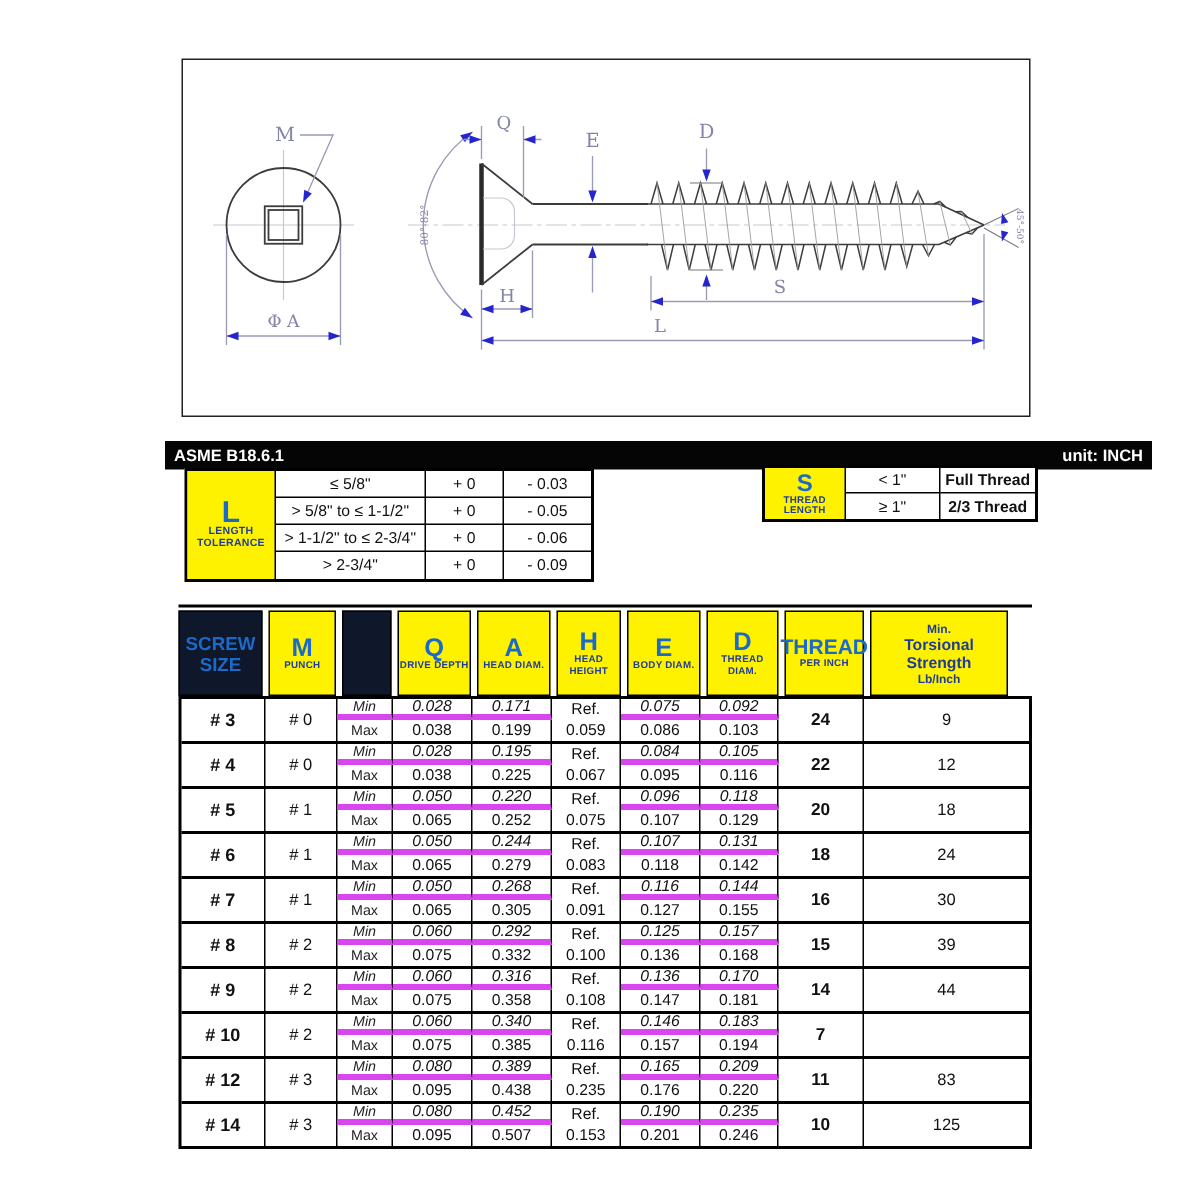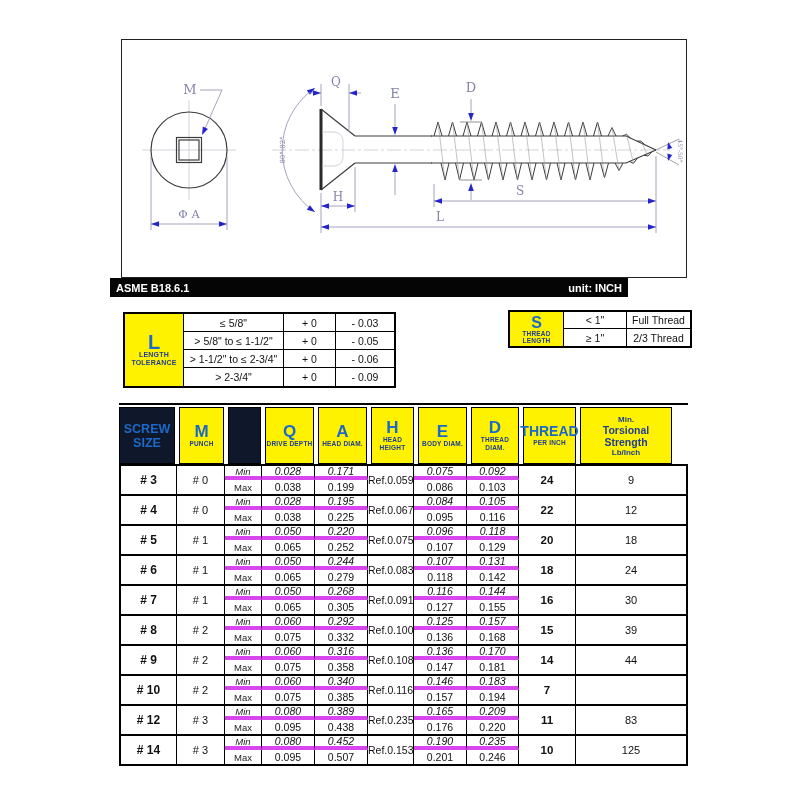--- a/index.html
+++ b/index.html
@@ -11,41 +11,41 @@
   #drawing-panel{left:121px;top:39px;width:566px;height:239px;border:1.5px solid #222;
                  box-sizing:border-box;background:#fff;}
   #drawing-panel svg{display:block;}
   .cadlabel{font-family:"DejaVu Serif",serif;fill:#8484a8;}
   .dim{stroke:#9a9ab5;stroke-width:0.9;fill:none;}
   .geo{stroke:#3c3c3c;stroke-width:1.2;fill:none;}
   .cl{stroke:#c7c7d2;stroke-width:0.8;fill:none;}
   .arw{fill:#2525cf;stroke:none;}
 
   
-  #title-bar{left:110px;top:278px;width:518px;height:19px;background:#050505;color:#fff;
+  #title-bar{left:110px;top:294px;width:658px;height:19px;background:#050505;color:#fff;
              display:flex;align-items:center;justify-content:space-between;
              padding:0 6px;box-sizing:border-box;font-size:11px;font-weight:bold;}
 
   
   .mini{display:grid;border:2px solid #000;background:#fff;box-sizing:border-box;}
   .mini .cell{display:flex;align-items:center;justify-content:center;box-sizing:border-box;
               font-size:10.5px;color:#111;}
   .mini .br{border-right:1.5px solid #000;}
   .mini .bb{border-bottom:1.5px solid #000;}
   .sym-cell{flex-direction:column;background:#fff200;}
   .sym-big{color:#1b6ac9;font-weight:bold;font-size:20px;line-height:18px;}
   .sym-sub{color:#1e3d96;font-weight:bold;font-size:7px;line-height:8px;letter-spacing:.2px;}
   #tolerance-table{left:123px;top:312px;grid-template-columns:59px 100px 52px 58px;
                    grid-auto-rows:18px;}
   #tolerance-table .lab{grid-row:1/5;grid-column:1;}
   #thread-table{left:508px;top:310px;grid-template-columns:54px 63px 63px;grid-auto-rows:17px;}
   #thread-table .lab{grid-row:1/3;grid-column:1;}
   #thread-table .sym-big{font-size:16px;line-height:15px;}
   #thread-table .sym-sub{font-size:6.5px;line-height:7px;}
-  .bold{font-weight:normal;}
+  .bold{font-weight:bold;}
 
   
   #spec-table{left:119px;top:403px;width:569px;}
   #spec-header{display:grid;grid-template-columns:58px 49px 37px 53px 53px 47px 53px 52px 57px 110px;
                height:57px;border-top:2.5px solid #000;padding-top:2px;box-sizing:content-box;}
   .hcell{margin:0 2px;border:1.5px solid #000;box-sizing:border-box;display:flex;
          flex-direction:column;align-items:center;justify-content:center;background:#fff200;
          text-align:center;}
   .hcell.white{background:#0f172a;}
   .hcell:first-child{margin-left:0;}
@@ -63,21 +63,21 @@
   .group:last-child{border-bottom:none;}
   .c{display:flex;align-items:center;justify-content:center;border-right:1.6px solid #000;
      box-sizing:border-box;font-size:10.5px;}
   .merged{grid-row:1/3;}
   .sub-top{grid-row:1;border-bottom:4px solid #d946ef;font-style:italic;}
   .sub-bot{grid-row:2;}
   .col1{grid-column:1;font-weight:bold;font-size:12px;}
   .col2{grid-column:2;font-size:11px;}
   .col3{grid-column:3;font-size:9.5px;color:#222;}
   .col4{grid-column:4;}.col5{grid-column:5;}
-  .col6{grid-column:6;flex-direction:row;justify-content:flex-start;padding:0;}
+  .col6{grid-column:6;flex-direction:column;justify-content:flex-start;padding:0;}
   .col6 div{height:14px;line-height:14px;width:100%;text-align:center;}
   .col7{grid-column:7;}.col8{grid-column:8;}
   .col9{grid-column:9;font-weight:bold;font-size:11.5px;}
   .col10{grid-column:10;font-size:11px;border-right:none;}
 </style>
 </head>
 <body>
 
 <div class="page">
 

